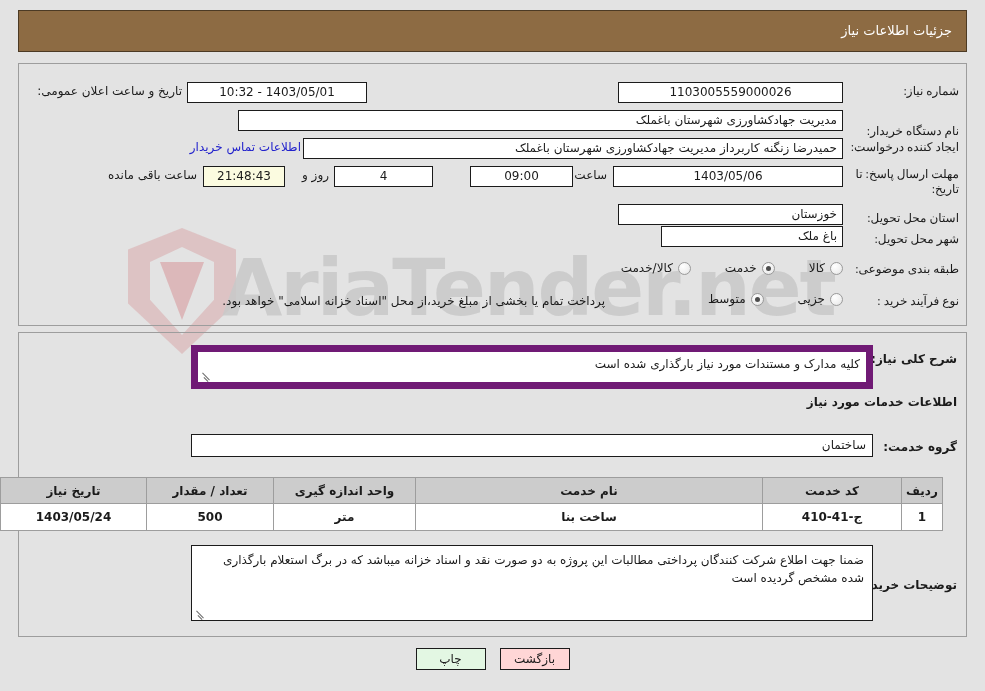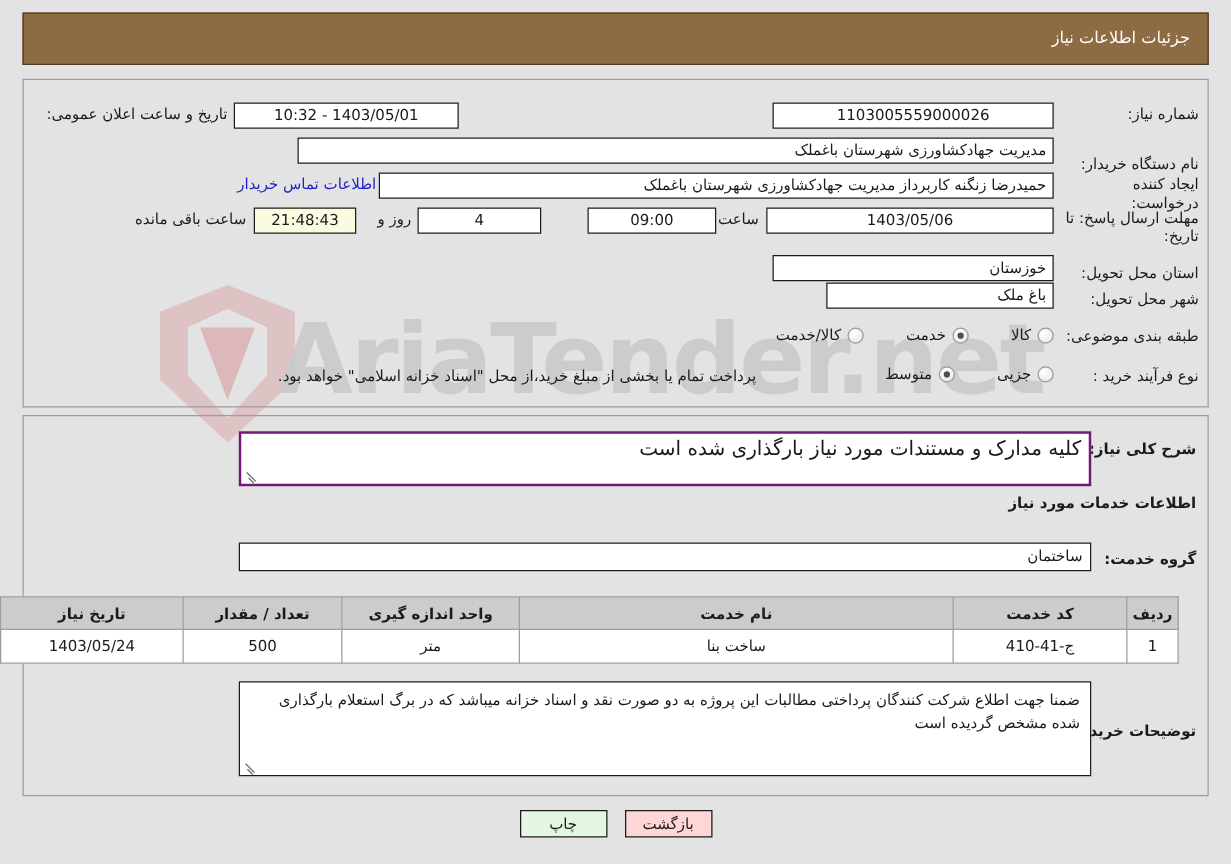--- a/index.html
+++ b/index.html
@@ -132,20 +132,21 @@
   .right-label {
     position: absolute;
     right: 18px;
     width: 118px;
     text-align: right;
     padding-right: 8px;
     box-sizing: border-box;
     font-size: 12px;
     line-height: 15px;
     z-index: 11;
+    font-family: Liberation Serif, serif;
   }
 
   
   #lbl-need-no   { top: 84px; }
   #lbl-buyer     { top: 112px; margin-top: 12px; }
   #lbl-creator   { top: 140px; }
   #lbl-deadline  { top: 167px; }
   #lbl-province  { top: 211px; }
   #lbl-city      { top: 232px; }
   #lbl-category  { top: 262px; }
@@ -237,25 +238,25 @@
     z-index: 11;
     font-weight: bold;
     font-size: 12px;
   }
   #ta-general-desc {
     position: absolute;
     right: 112px;
     top: 345px;
     width: 682px;
     height: 44px;
-    border: 2px solid #701a75;
+    border: 7px solid #701a75;
     background: #ffffff;
     box-sizing: border-box;
     z-index: 11;
-    font-size: 16px;
+    font-size: 12px;
     padding: 4px 6px;
     line-height: 16px;
     overflow: hidden;
   }
   .resize-grip {
     position: absolute;
     left: 2px;
     bottom: 1px;
     width: 12px;
     height: 12px;
@@ -331,20 +332,21 @@
     white-space: nowrap;
   }
   table.items td {
     background: #ffffff;
     border: 1px solid #9d9d9d;
     height: 26px;
     text-align: center;
     color: #1b1b1b;
     padding: 0 3px;
     white-space: nowrap;
+    font-weight: bold;
   }
   .col-row   { width: 34px; }
   .col-code  { width: 132px; }
   .col-name  { width: 340px; }
   .col-unit  { width: 135px; }
   .col-qty   { width: 120px; }
   .col-date  { width: 139px; }
 
   
   #lbl-buyer-notes {

